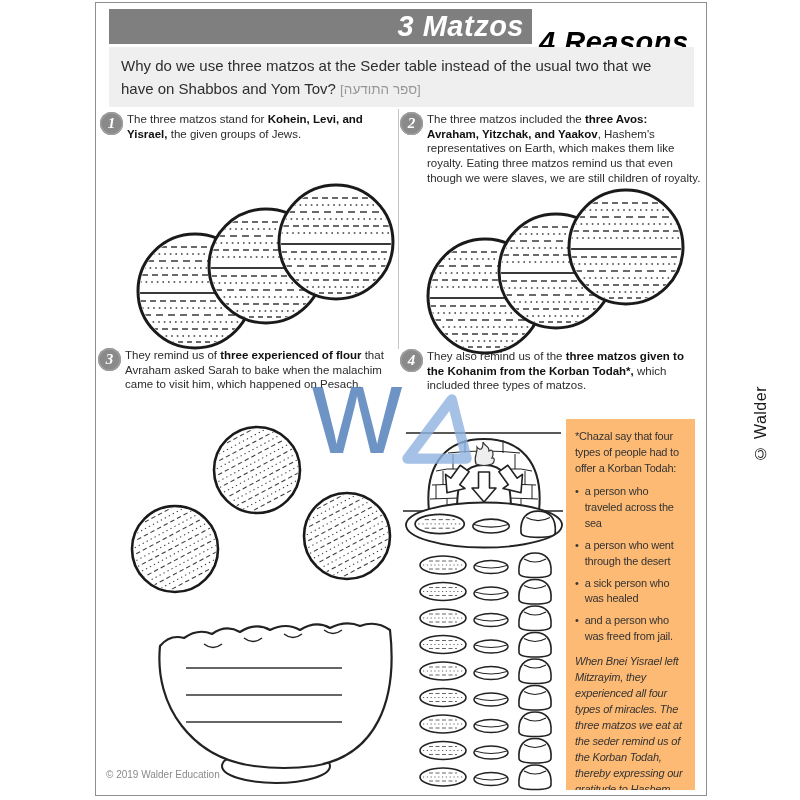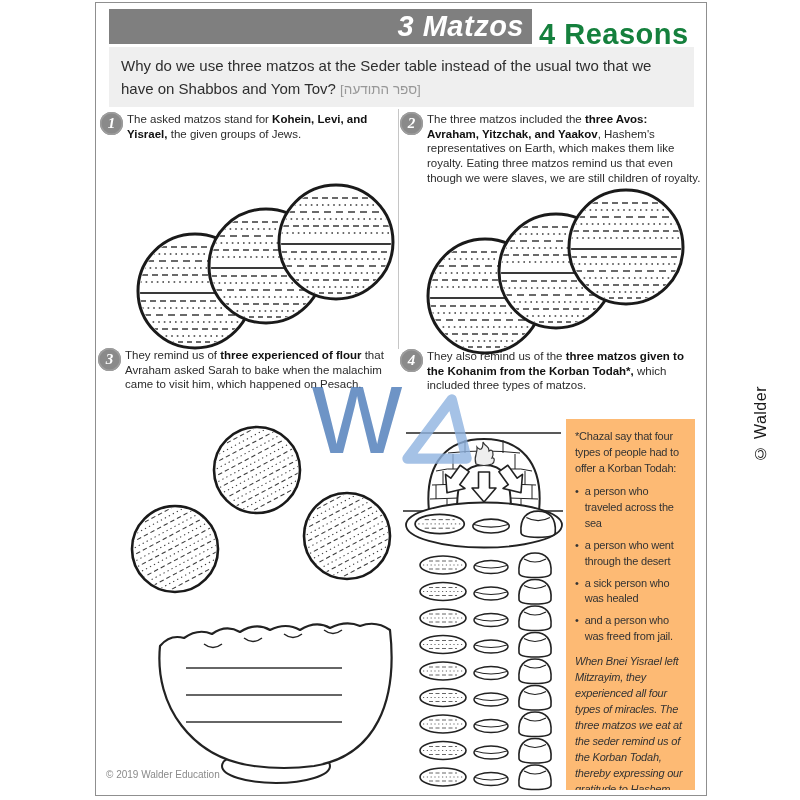--- a/index.html
+++ b/index.html
@@ -4,22 +4,22 @@
 <style>
   html,body{margin:0;padding:0;background:#fff;}
   #canvas{position:relative;width:800px;height:800px;background:#fff;overflow:hidden;
           font-family:"Liberation Sans", sans-serif;color:#2b2b2b;}
   .page{position:absolute;left:95px;top:2px;width:610px;height:792px;
         border:1px solid #8f8f8f;background:#fff;}
   
   .banner{position:absolute;left:13px;top:6px;width:423px;height:35px;background:#7f7f7f;
           display:flex;align-items:center;justify-content:flex-end;padding-right:8px;box-sizing:border-box;}
   .banner-left{color:#fff;font-size:29px;font-weight:bold;font-style:italic;letter-spacing:.5px;}
-  .banner-right{position:absolute;left:443px;top:14px;height:35px;line-height:35px;
-          color:#15803d;font-size:29px;font-weight:bold;letter-spacing:.5px;}
+  .banner-right{position:absolute;left:443px;top:22px;height:35px;line-height:35px;
+          color:#000000;font-size:29px;font-weight:bold;font-style:italic;letter-spacing:.5px;}
   
   .qbox{position:absolute;left:13px;top:44px;width:585px;height:60px;background:#efefef;
         box-sizing:border-box;padding:8px 12px 0 12px;font-size:15px;line-height:1.5;color:#2e2e2e;}
   .qsrc{color:#979797;font-size:13.5px;}
   
   .reason{position:absolute;}
   .badge{position:absolute;left:0;top:0;width:23px;height:23px;border-radius:50%;background:#8a8a8a;
          color:#fff;display:flex;align-items:center;justify-content:center;
          font-family:"Liberation Serif", serif;font-style:italic;font-weight:bold;font-size:15px;
          box-shadow:inset 0 0 0 1.5px #9d9d9d;}
@@ -123,21 +123,21 @@
 
     <div class="qbox">
       <span>Why do we use three matzos at the Seder table instead of the usual two that we have on Shabbos and Yom Tov?</span>
       <span class="qsrc">[ספר התודעה]</span>
     </div>
 
     <div class="divider"></div>
 
     <div class="reason" style="left:4px;top:109px;width:301px">
       <div class="badge">1</div>
-      <div class="rtext"><span>The asked matzos stand for </span><b>Kohein, Levi, and Yisrael,</b><span> the given groups of Jews.</span></div>
+      <div class="rtext"><span>The three matzos stand for </span><b>Kohein, Levi, and Yisrael,</b><span> the given groups of Jews.</span></div>
     </div>
     <div class="reason" style="left:304px;top:109px;width:302px">
       <div class="badge">2</div>
       <div class="rtext"><span>The three matzos included the </span><b>three Avos: Avraham, Yitzchak, and Yaakov</b><span>, Hashem's representatives on Earth, which makes them like royalty.  Eating three matzos remind us that even though we were slaves, we are still children of royalty.</span></div>
     </div>
     <div class="reason" style="left:2px;top:345px;width:303px">
       <div class="badge">3</div>
       <div class="rtext"><span>They remind us of </span><b>three experienced of flour</b><span> that Avraham asked Sarah to bake when the malachim came to visit him, which happened on Pesach.</span></div>
     </div>
     <div class="reason" style="left:304px;top:346px;width:302px">

